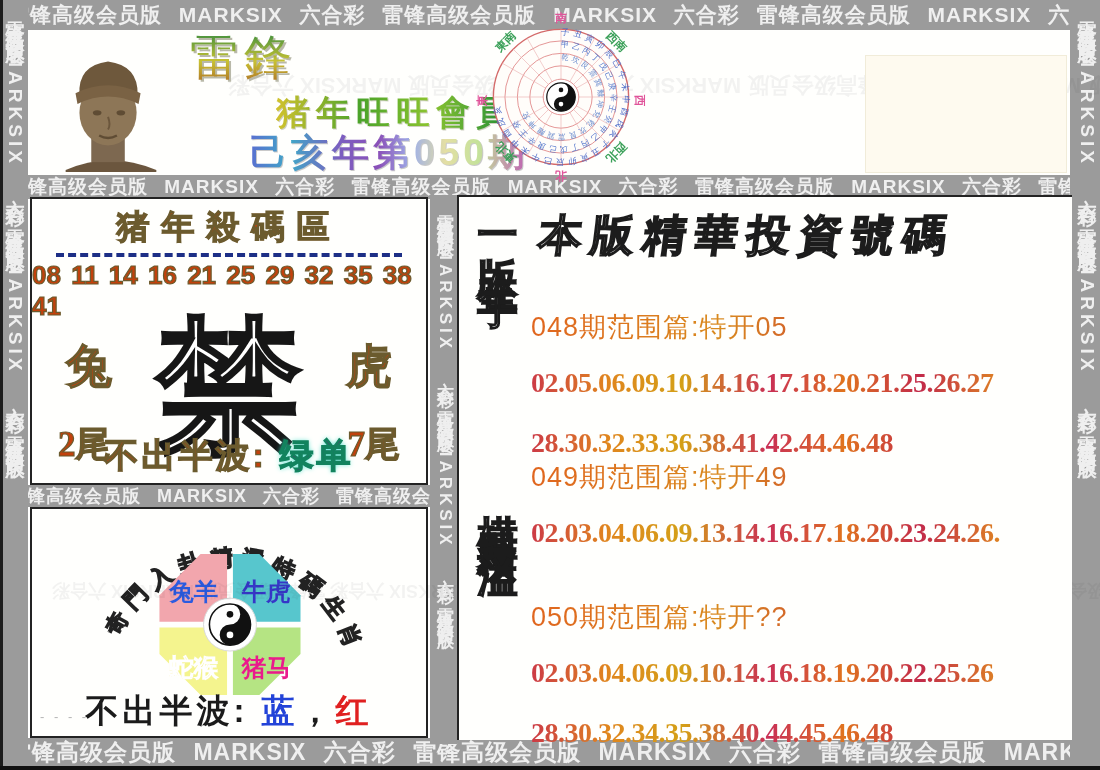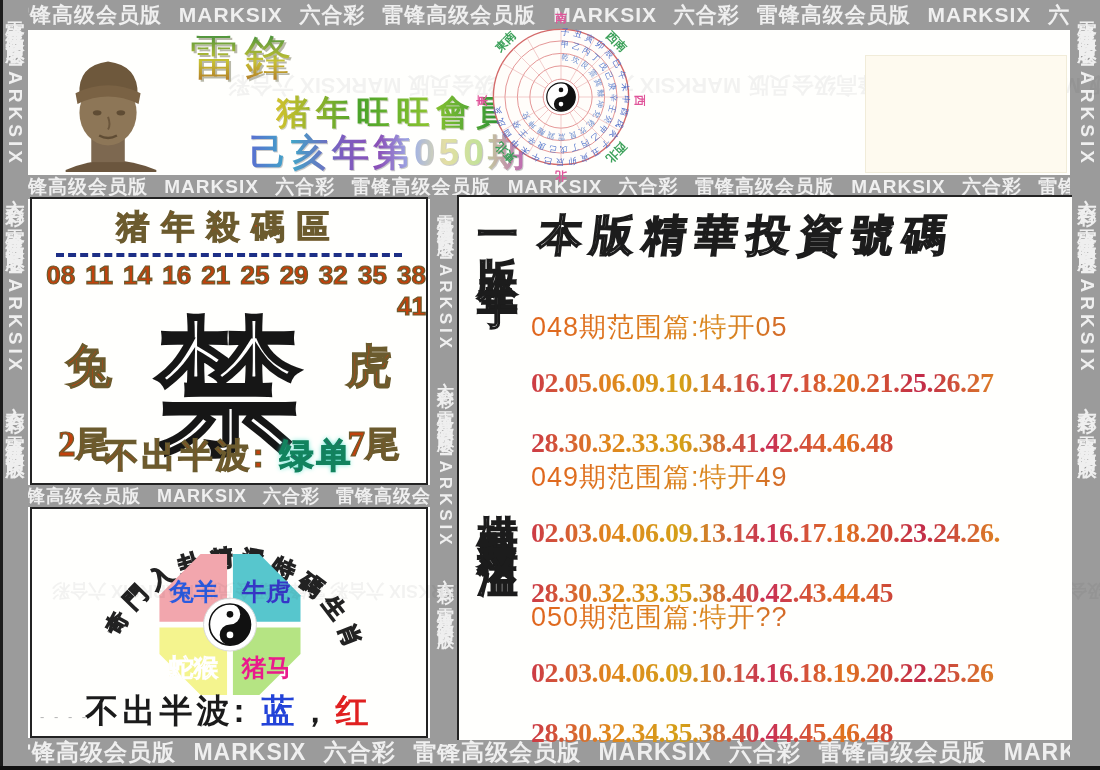--- a/index.html
+++ b/index.html
@@ -44,21 +44,21 @@
          -webkit-background-clip:text;background-clip:text;color:transparent;
          filter:drop-shadow(1px 1px 0 #c9c9c9);}
   .statue{position:absolute;left:6px;top:4px;}
   .compass{position:absolute;left:472px;top:8px;width:178px;height:178px;z-index:5;}
   
   .cream{color:#c2410c;-webkit-text-stroke:1.2px #6b5b2e;}
   .white-outline{color:#ffffff;-webkit-text-stroke:1.6px #1c1c1c;}
   
   .kz-title{text-align:center;margin-top:6px;font-size:33px;font-weight:bold;letter-spacing:12px;}
   .kz-dash{width:88%;margin:2px auto 0;border-bottom:4px dashed #1d2f86;height:1px;}
-  .kz-nums{text-align:right;margin-top:3px;font-size:26px;font-weight:bold;word-spacing:3px;}
+  .kz-nums{text-align:left;margin-top:3px;font-size:26px;font-weight:bold;word-spacing:3px;}
   .kz-ban{position:relative;height:148px;}
   .ban-char{position:absolute;left:0;right:0;top:-10px;text-align:center;font-size:146px;
             line-height:150px;font-weight:bold;color:#fff;-webkit-text-stroke:2.6px #161616;}
   .zod{position:absolute;top:14px;font-size:46px;font-weight:bold;}
   .zod-l{left:34px;} .zod-r{right:34px;}
   .tail{position:absolute;bottom:2px;font-size:35px;font-weight:bold;font-family:Liberation Serif, serif;}
   .tail-l{left:26px;} .tail-r{right:26px;}
   .kz-bottom{position:absolute;bottom:4px;left:0;right:0;text-align:center;font-size:34px;
              font-weight:bold;letter-spacing:3px;}
   .green-dan{color:#701a75;-webkit-text-stroke:1.2px #12835e;text-shadow:0 0 5px #43ddca;}
@@ -224,21 +224,20 @@
     <div class="invest-title white-outline">本版精華投資號碼</div>
 
     <div class="section sec1">
       <div class="sec-title">048期范围篇:特开05</div>
       <div class="num-line">02.05.06.09.10.14.16.17.18.20.21.25.26.27</div>
       <div class="num-line">28.30.32.33.36.38.41.42.44.46.48</div>
     </div>
     <div class="section sec2">
       <div class="sec-title">049期范围篇:特开49</div>
       <div class="num-line">02.03.04.06.09.13.14.16.17.18.20.23.24.26.</div>
-      <div class="num-line">28.30.32.33.35.38.40.42.43.44.45</div>
     </div>
     <div class="section sec3">
       <div class="sec-title">050期范围篇:特开??</div>
       <div class="num-line">02.03.04.06.09.10.14.16.18.19.20.22.25.26</div>
       <div class="num-line">28.30.32.34.35.38.40.44.45.46.48</div>
     </div>
   </div>
 
 </div>
 

